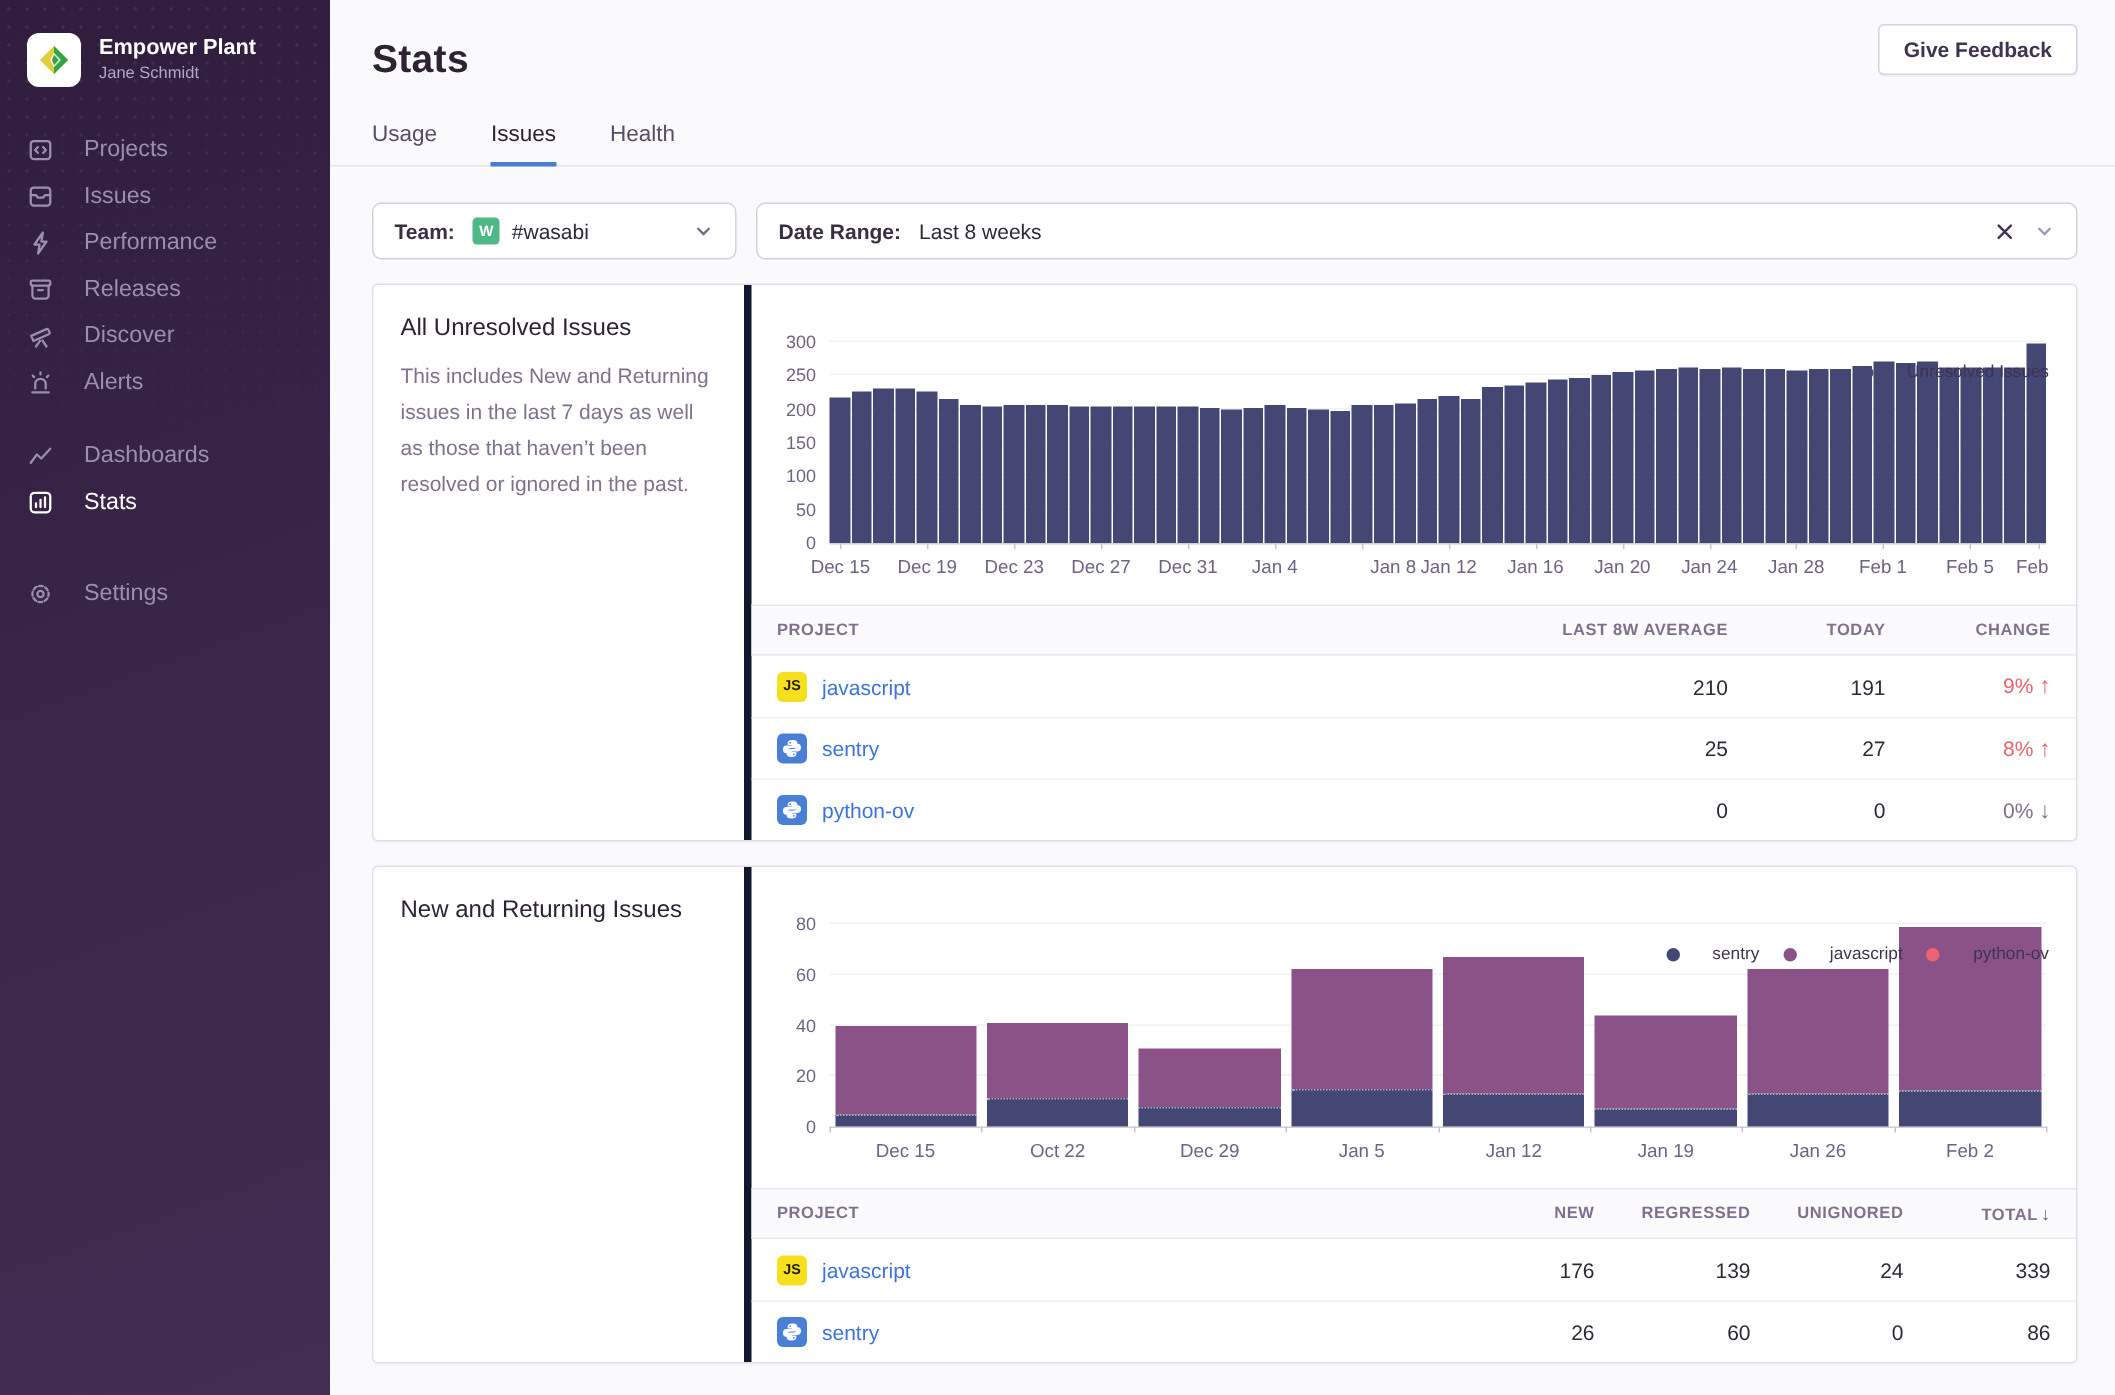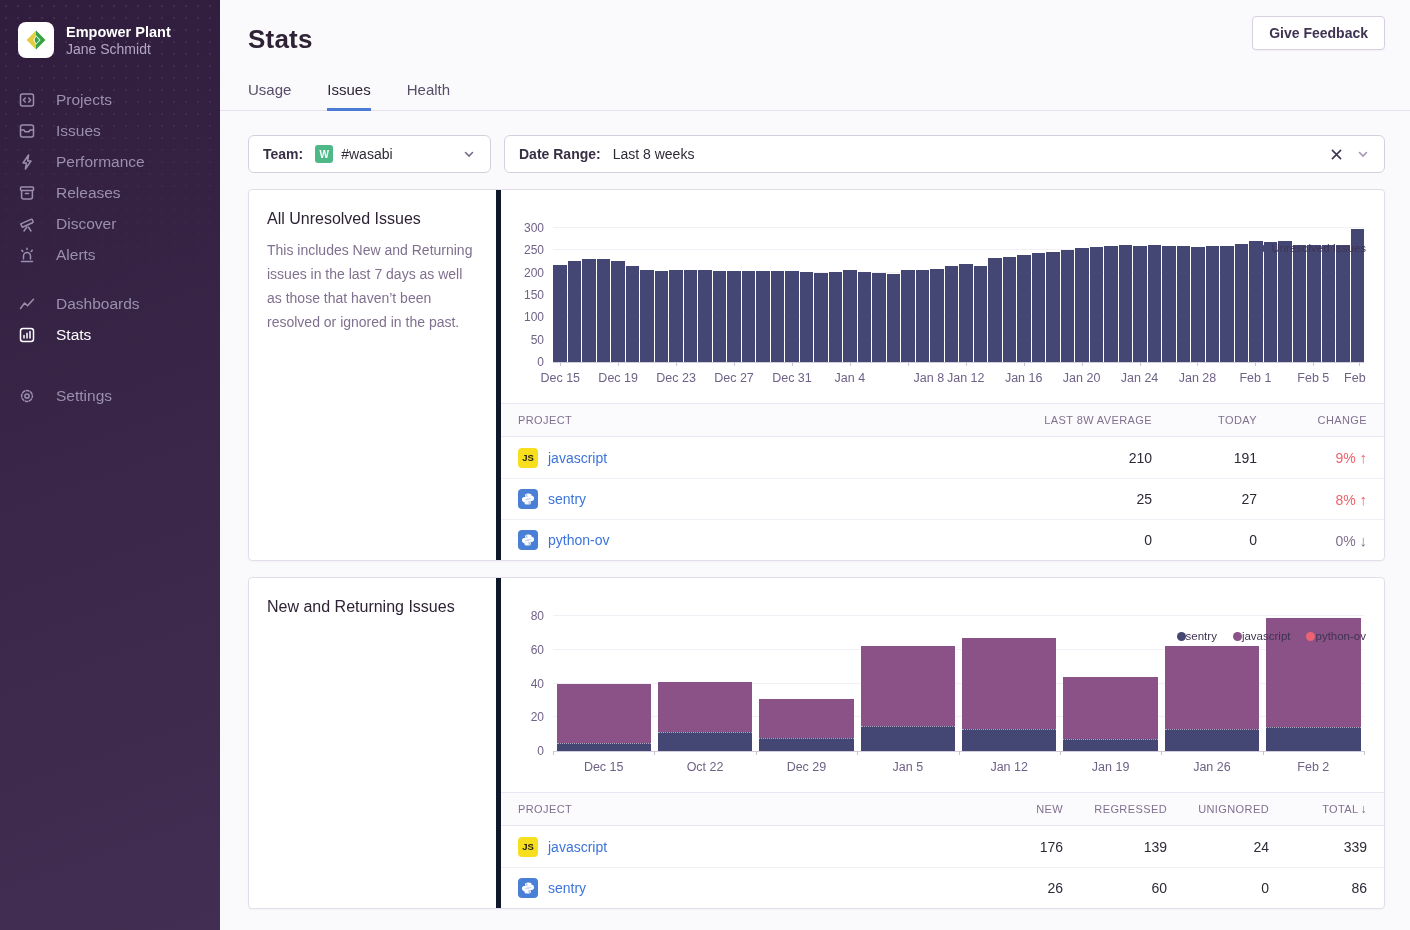--- a/index.html
+++ b/index.html
@@ -9,21 +9,21 @@
   
   .sidebar { position:fixed; left:0; top:0; width:220px; height:930px;
     background:linear-gradient(160deg,#301d3e 0%,#3a2749 55%,#422e52 100%); z-index:5; }
   .sidebar::before { content:""; position:absolute; inset:0 0 auto 0; height:340px;
     background-image:radial-gradient(rgba(255,255,255,.08) 1px, transparent 1.2px);
     background-size:12px 12px; pointer-events:none;
     -webkit-mask-image:linear-gradient(#000,transparent); mask-image:linear-gradient(#000,transparent); }
   .org { display:flex; align-items:center; gap:12px; padding:22px 16px 0 18px; cursor:pointer; position:relative; }
   .org-avatar { width:36px; height:36px; background:#fff; border-radius:8px; display:flex; align-items:center; justify-content:center; flex:none; }
   .org-name { font-size:14.5px; font-weight:700; color:#fff; line-height:18px; }
-  .user-name { font-size:14px; color:#b4a6c4; line-height:17px; }
+  .user-name { font-size:11px; color:#b4a6c4; line-height:17px; }
   .nav { margin:26px 0 0 0; }
   .nav-item { display:flex; align-items:center; gap:20px; padding:6.5px 18px; color:#9c8fae;
     font-size:15.5px; cursor:pointer; position:relative; }
   .nav-item.active { color:#fff; }
   .nav-item .nicon { width:18px; height:18px; flex:none; display:flex; }
   .nav-gap { height:18px; }
   .nav-gap-lg { height:30px; }
 
   
   .main { margin-left:220px; height:930px; position:relative; }
@@ -56,21 +56,21 @@
   .panel { background:#fff; border:1px solid #e3dde9; border-radius:4px; display:grid;
     grid-template-columns:252px 1fr; margin-bottom:16px; box-shadow:0 1px 2px rgba(50,35,70,.03); }
   .panel-desc { padding:20px 18px; border-right:5px solid #0f172a; }
   .panel-desc h3 { font-size:16px; font-weight:400; color:#2d2335; margin-bottom:10px; }
   .panel-desc p { font-size:14px; color:#80708f; line-height:24px; }
   .panel-right { min-width:0; }
 
   
   .chart-wrap { position:relative; padding:0 10px 0 0; }
   .legend { position:absolute; top:14px; right:18px; display:flex; gap:16px; z-index:2; }
-  .legend-item { display:flex; align-items:center; gap:0; font-size:11.5px; color:#3f3352; cursor:pointer; }
+  .legend-item { display:flex; align-items:center; gap:22px; font-size:11.5px; color:#3f3352; cursor:pointer; }
   .legend-dot { width:9px; height:9px; border-radius:50%; }
   .plot { position:relative; height:135px; margin:38px 10px 0 52px; border-bottom:1px solid #d2ccdb; }
   .plot2 { height:136px; }
   .gridline { position:absolute; left:0; right:0; height:1px; background:#f2f0f6; }
   .ylabel { position:absolute; right:calc(100% + 9px); width:34px; text-align:right;
     font-size:12px; color:#6f6287; transform:translateY(7px); }
   .bars { position:absolute; inset:0; display:flex; align-items:flex-end; gap:1px; }
   .bar { flex:1; background:#444674; min-height:1px; }
   .groups { position:absolute; inset:0; display:flex; align-items:flex-end; }
   .group { flex:1; height:100%; padding:0 3.5px; display:flex; flex-direction:column; justify-content:flex-end; }
@@ -81,21 +81,21 @@
   .xlabel { position:absolute; top:8px; transform:translateX(-50%); font-size:12.5px; color:#6f6287; white-space:nowrap; }
   .xlabels-flex { display:flex; height:28px; margin:0 10px 0 52px; }
   .xlabels-flex .xcell { flex:1; text-align:center; font-size:12.5px; color:#6f6287; padding-top:8px; }
 
   
   .data-table { margin-top:12px; font-size:14px; }
   .trow { display:grid; align-items:center; padding:0 17px; }
   .t1 .trow { grid-template-columns:1fr 200px 105px 110px; }
   .t2 .trow { grid-template-columns:1fr 108px 104px 102px 98px; }
   .thead { height:34px; background:#fbfafc; border-top:1px solid #eae5f0; border-bottom:1px solid #eae5f0;
-    font-size:11px; font-weight:400; letter-spacing:.4px; color:#80708f; text-transform:uppercase; }
+    font-size:11px; font-weight:700; letter-spacing:.4px; color:#80708f; text-transform:uppercase; }
   .thead .hcell { text-align:right; }
   .thead .hcell:first-child { text-align:left; }
   .sort-arrow { font-size:12px; margin-left:2px; color:#6f6287; }
   .tbody .trow { height:41px; border-top:1px solid #f1eef5; }
   .tbody .trow:first-child { border-top:none; }
   .cell { text-align:right; color:#2f2936; }
   .proj-cell { display:flex; align-items:center; gap:10px; text-align:left; }
   .proj-link { color:#3c74db; cursor:pointer; text-decoration:none; }
   .proj-icon { width:20px; height:20px; border-radius:4px; flex:none; display:flex; align-items:center; justify-content:center; }
   .icon-js { background:#f7df1e; color:#201d0f; font-size:9.5px; font-weight:700; }

